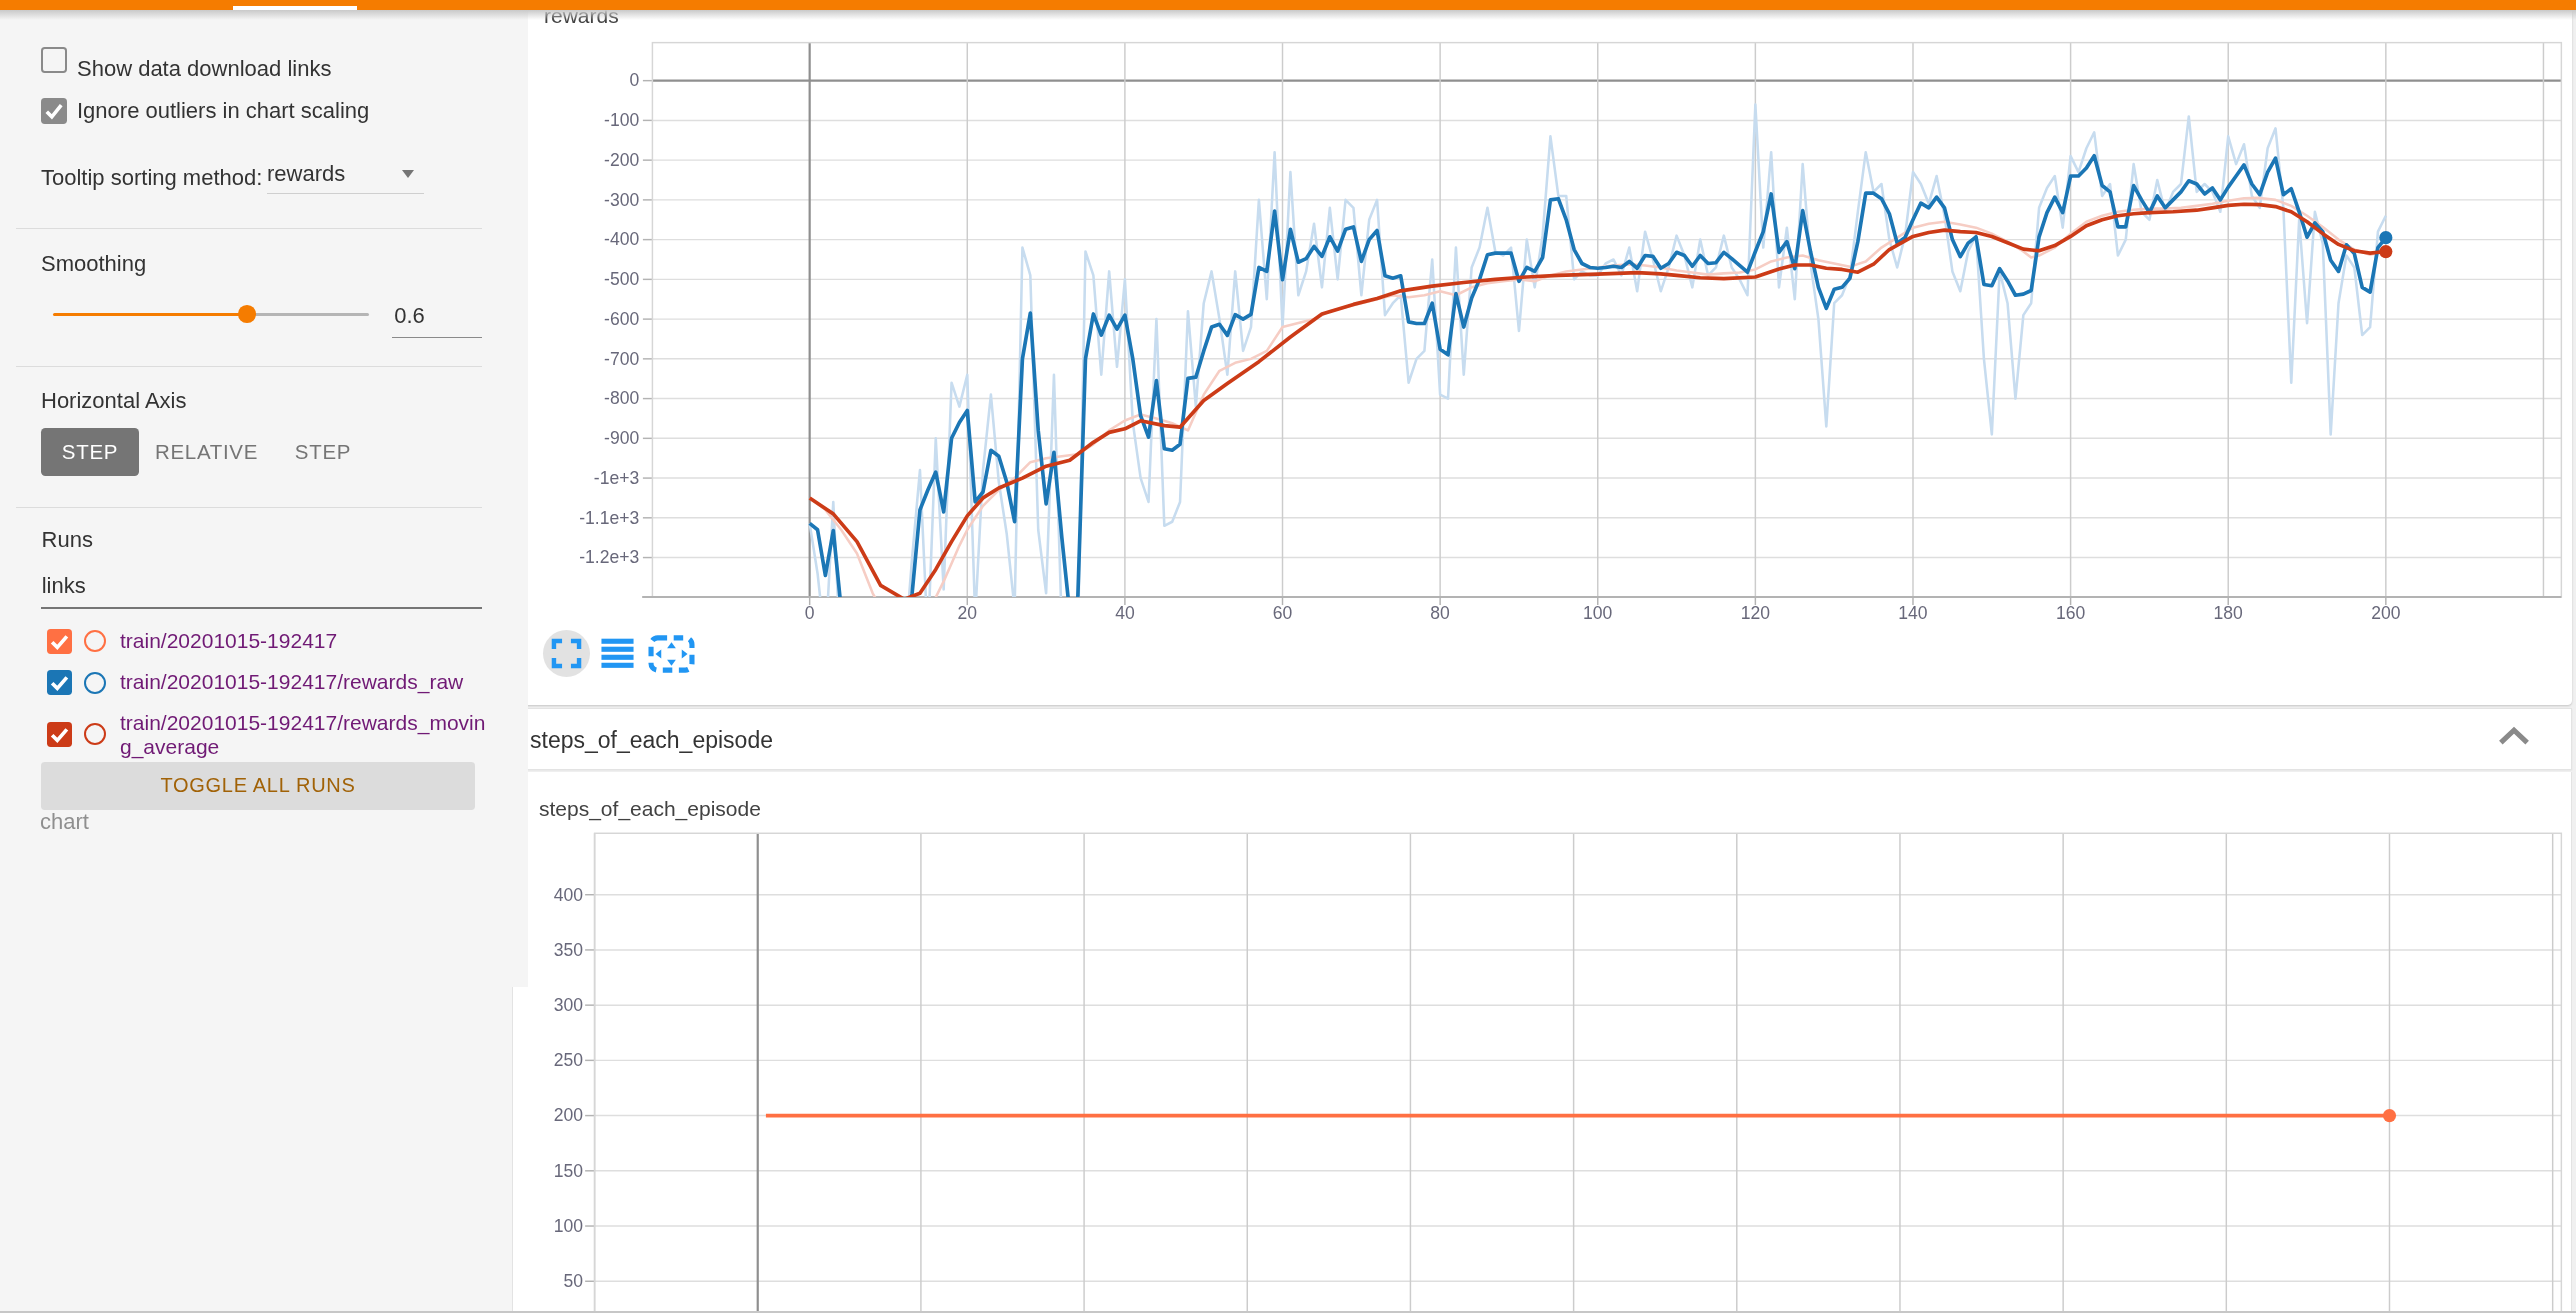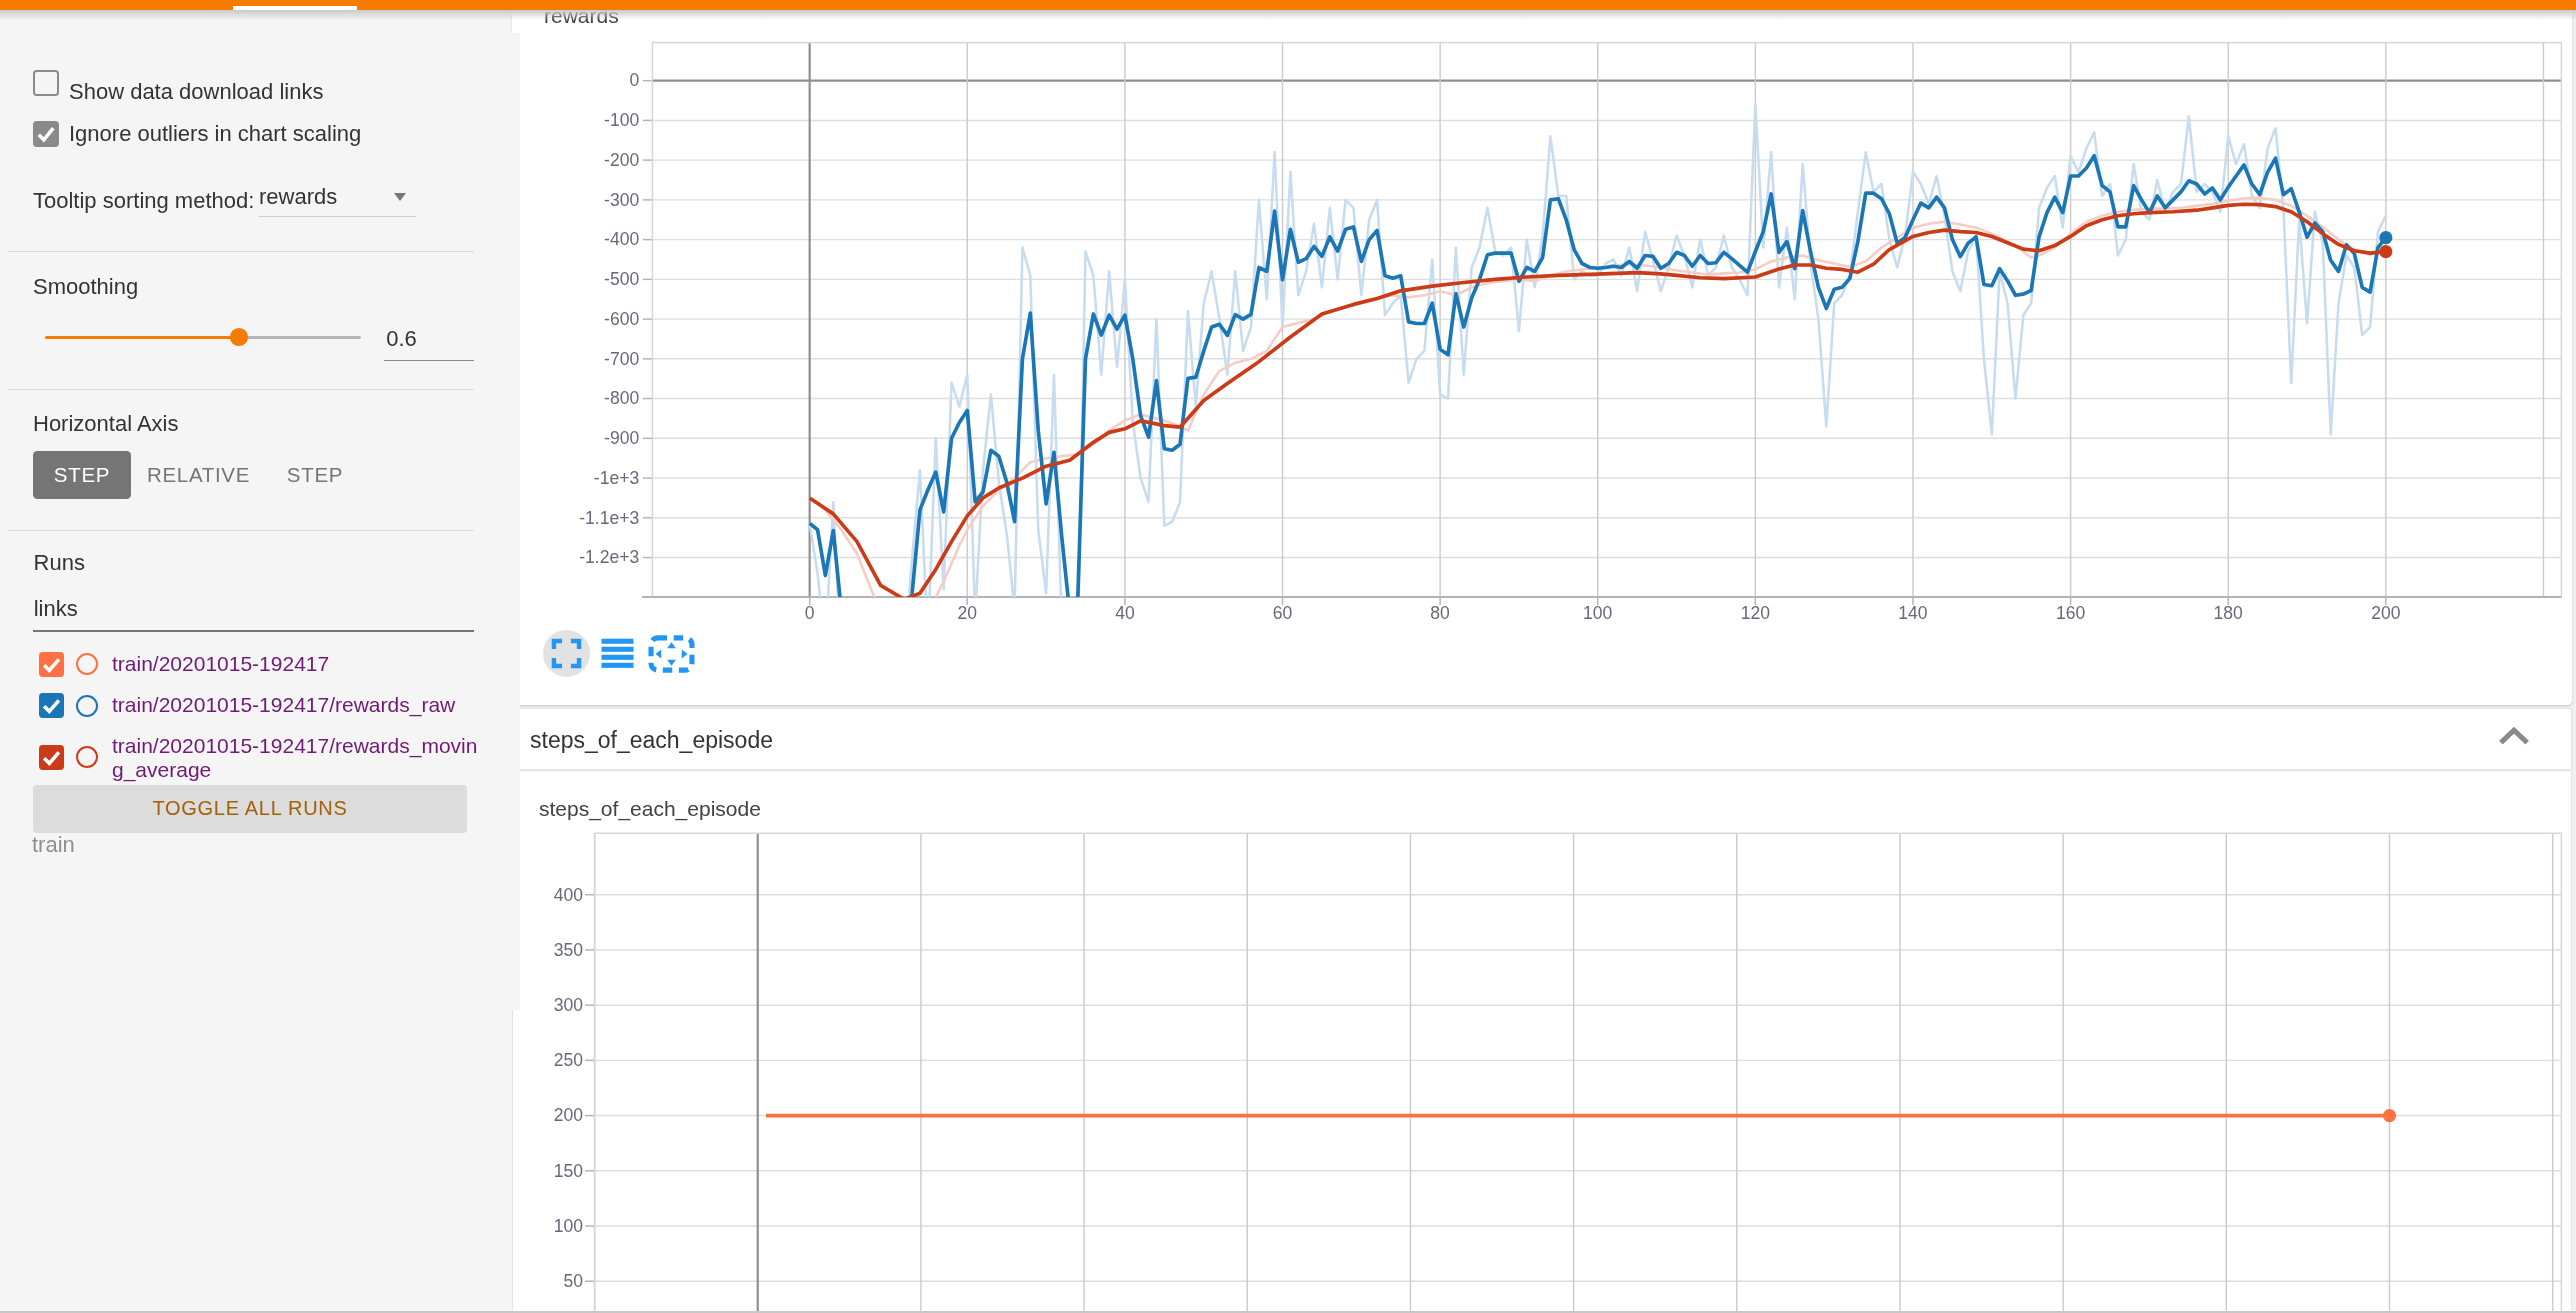--- a/index.html
+++ b/index.html
@@ -7,21 +7,21 @@
               font-family:"Liberation Sans", sans-serif; }
   .abs { position:absolute; }
 
   
   #topbar { left:0; top:0; width:2576px; height:9.5px; background:#f57c00; z-index:30; }
   #tab-indicator { left:233px; top:5.9px; width:124px; height:3.7px; background:#ffffff; }
   #topbar-shadow { left:0; top:9.5px; width:2576px; height:10.2px; z-index:29;
     background:linear-gradient(#c9c9c9, rgba(245,245,245,0)); }
 
   
-  #sidebar { left:8px; top:9.5px; width:512px; height:977px; background:#f5f5f5; z-index:5;margin-top:23px; }
+  #sidebar { left:16px; top:9.5px; width:512px; height:977px; background:#f5f5f5; z-index:5; }
   .sb-label { color:#333; font-size:22px; display:flex; align-items:center; height:32px; }
   .sb-divider { left:0; width:466px; height:1.5px; background:#dcdcdc; }
 
   .checkbox { width:26px; height:26px; border-radius:3.7px; }
   .checkbox.unchecked { border:2.9px solid #8a8a8a; background:transparent; }
   .checkbox.checked   { background:#8a8a8a; }
   .checkbox svg { display:block; }
 
   .dd-underline { height:1.5px; background:#cfcfcf; }
   .caret-down { width:0; height:0; border-left:6.6px solid transparent;
@@ -156,21 +156,21 @@
       <div>
         <div class="abs run-row-box" style="left: 31px; top: 712px; background: rgb(204, 59, 23);"><svg width="25" height="25" viewBox="0 0 34 34">
       <polyline points="7,18 14,25 27,10" fill="none" stroke="#ffffff" stroke-width="5"></polyline>
           </svg></div>
         <div class="abs run-circle" style="left: 68px; top: 713px; border-color: rgb(204, 59, 23);"></div>
         <div class="abs run-label" style="left: 104px; top: 701px; width: 369px;">train/20201015-192417/rewards_moving_average</div>
       </div>
     </div>
 
   <div class="abs" id="toggle-all" style="left:25px; top:752px; width:434px; height:48px;">TOGGLE ALL RUNS</div>
-  <div class="abs" id="logs-label" style="left:24px; top:799px;">train</div>
+  <div class="abs" id="logs-label" style="left:24px; top:799px;">chart</div>
 </div>
 
 <div class="abs panel" id="rewards-panel"></div>
 <div class="abs chart-title" style="left:544px; top:4.4px; z-index:6;">rewards</div>
 
 <div class="abs" id="chart-toolbar">
   <div class="tool-circle">
     <svg width="31" height="31" viewBox="0 0 42 42">
       <path d="M4 15 V4 H15 M27 4 H38 V15 M38 27 V38 H27 M15 38 H4 V27" fill="none" stroke="#2196f3" stroke-width="6"></path>
     </svg>

